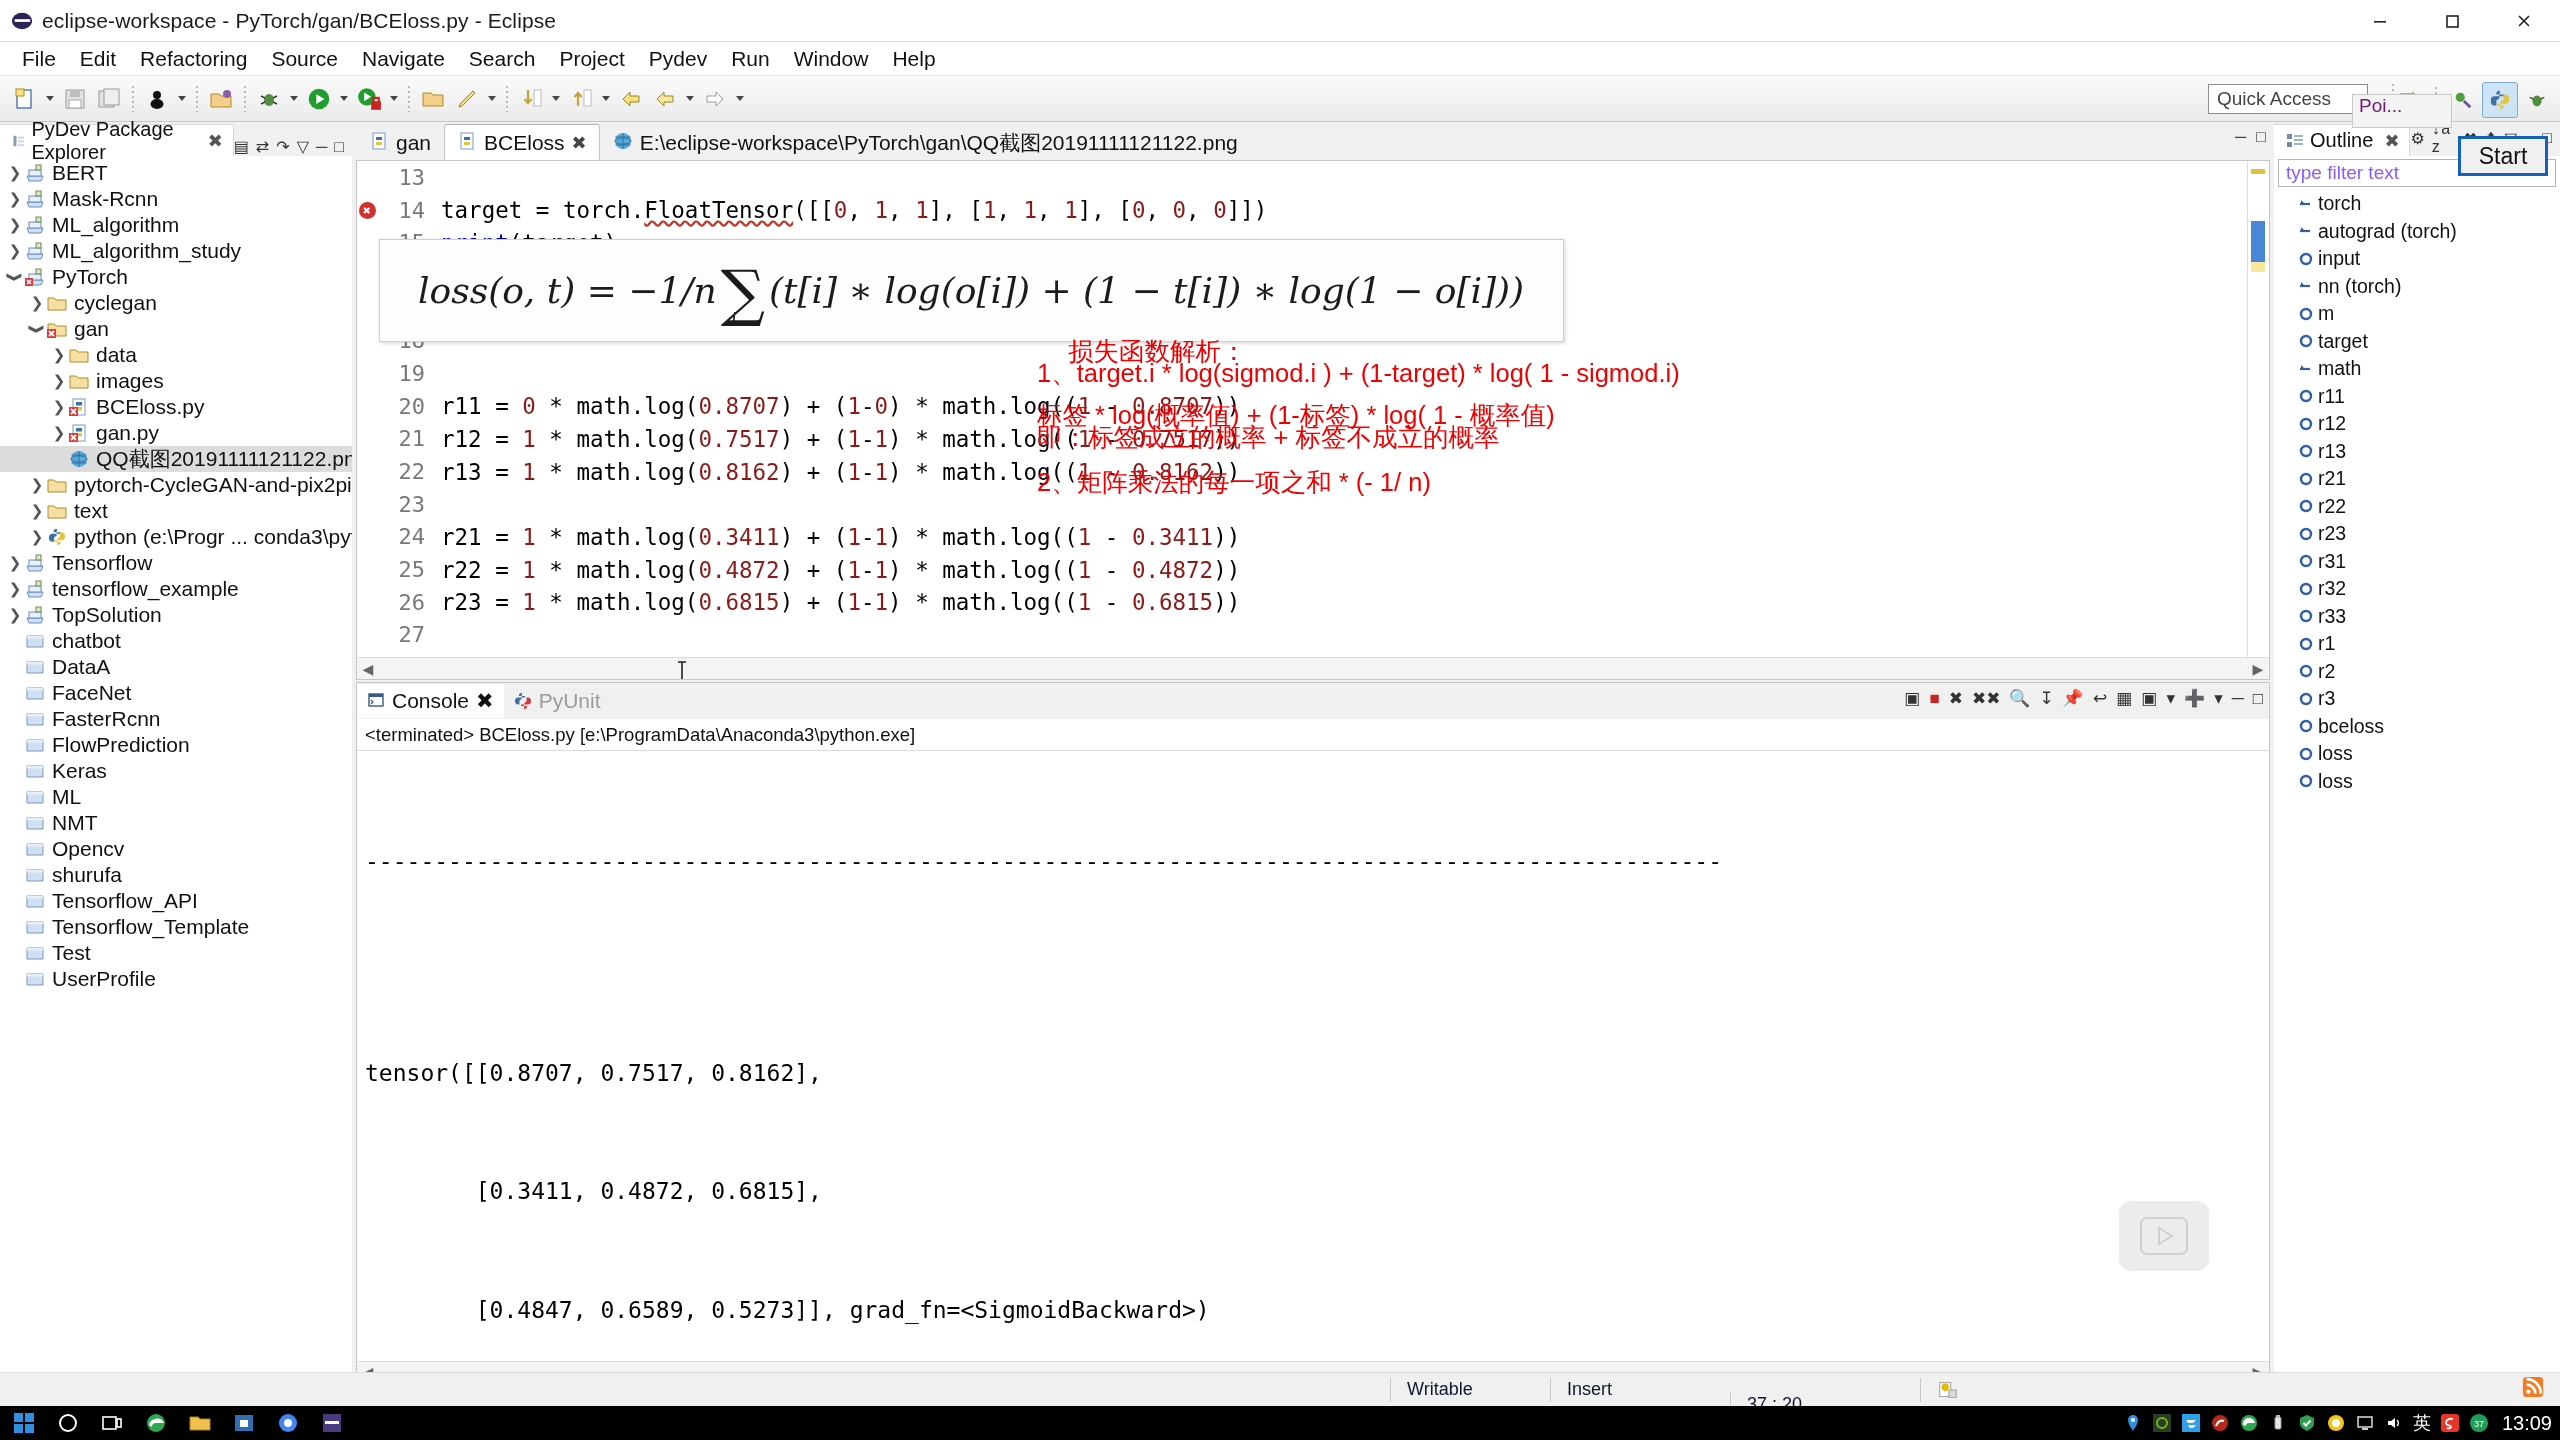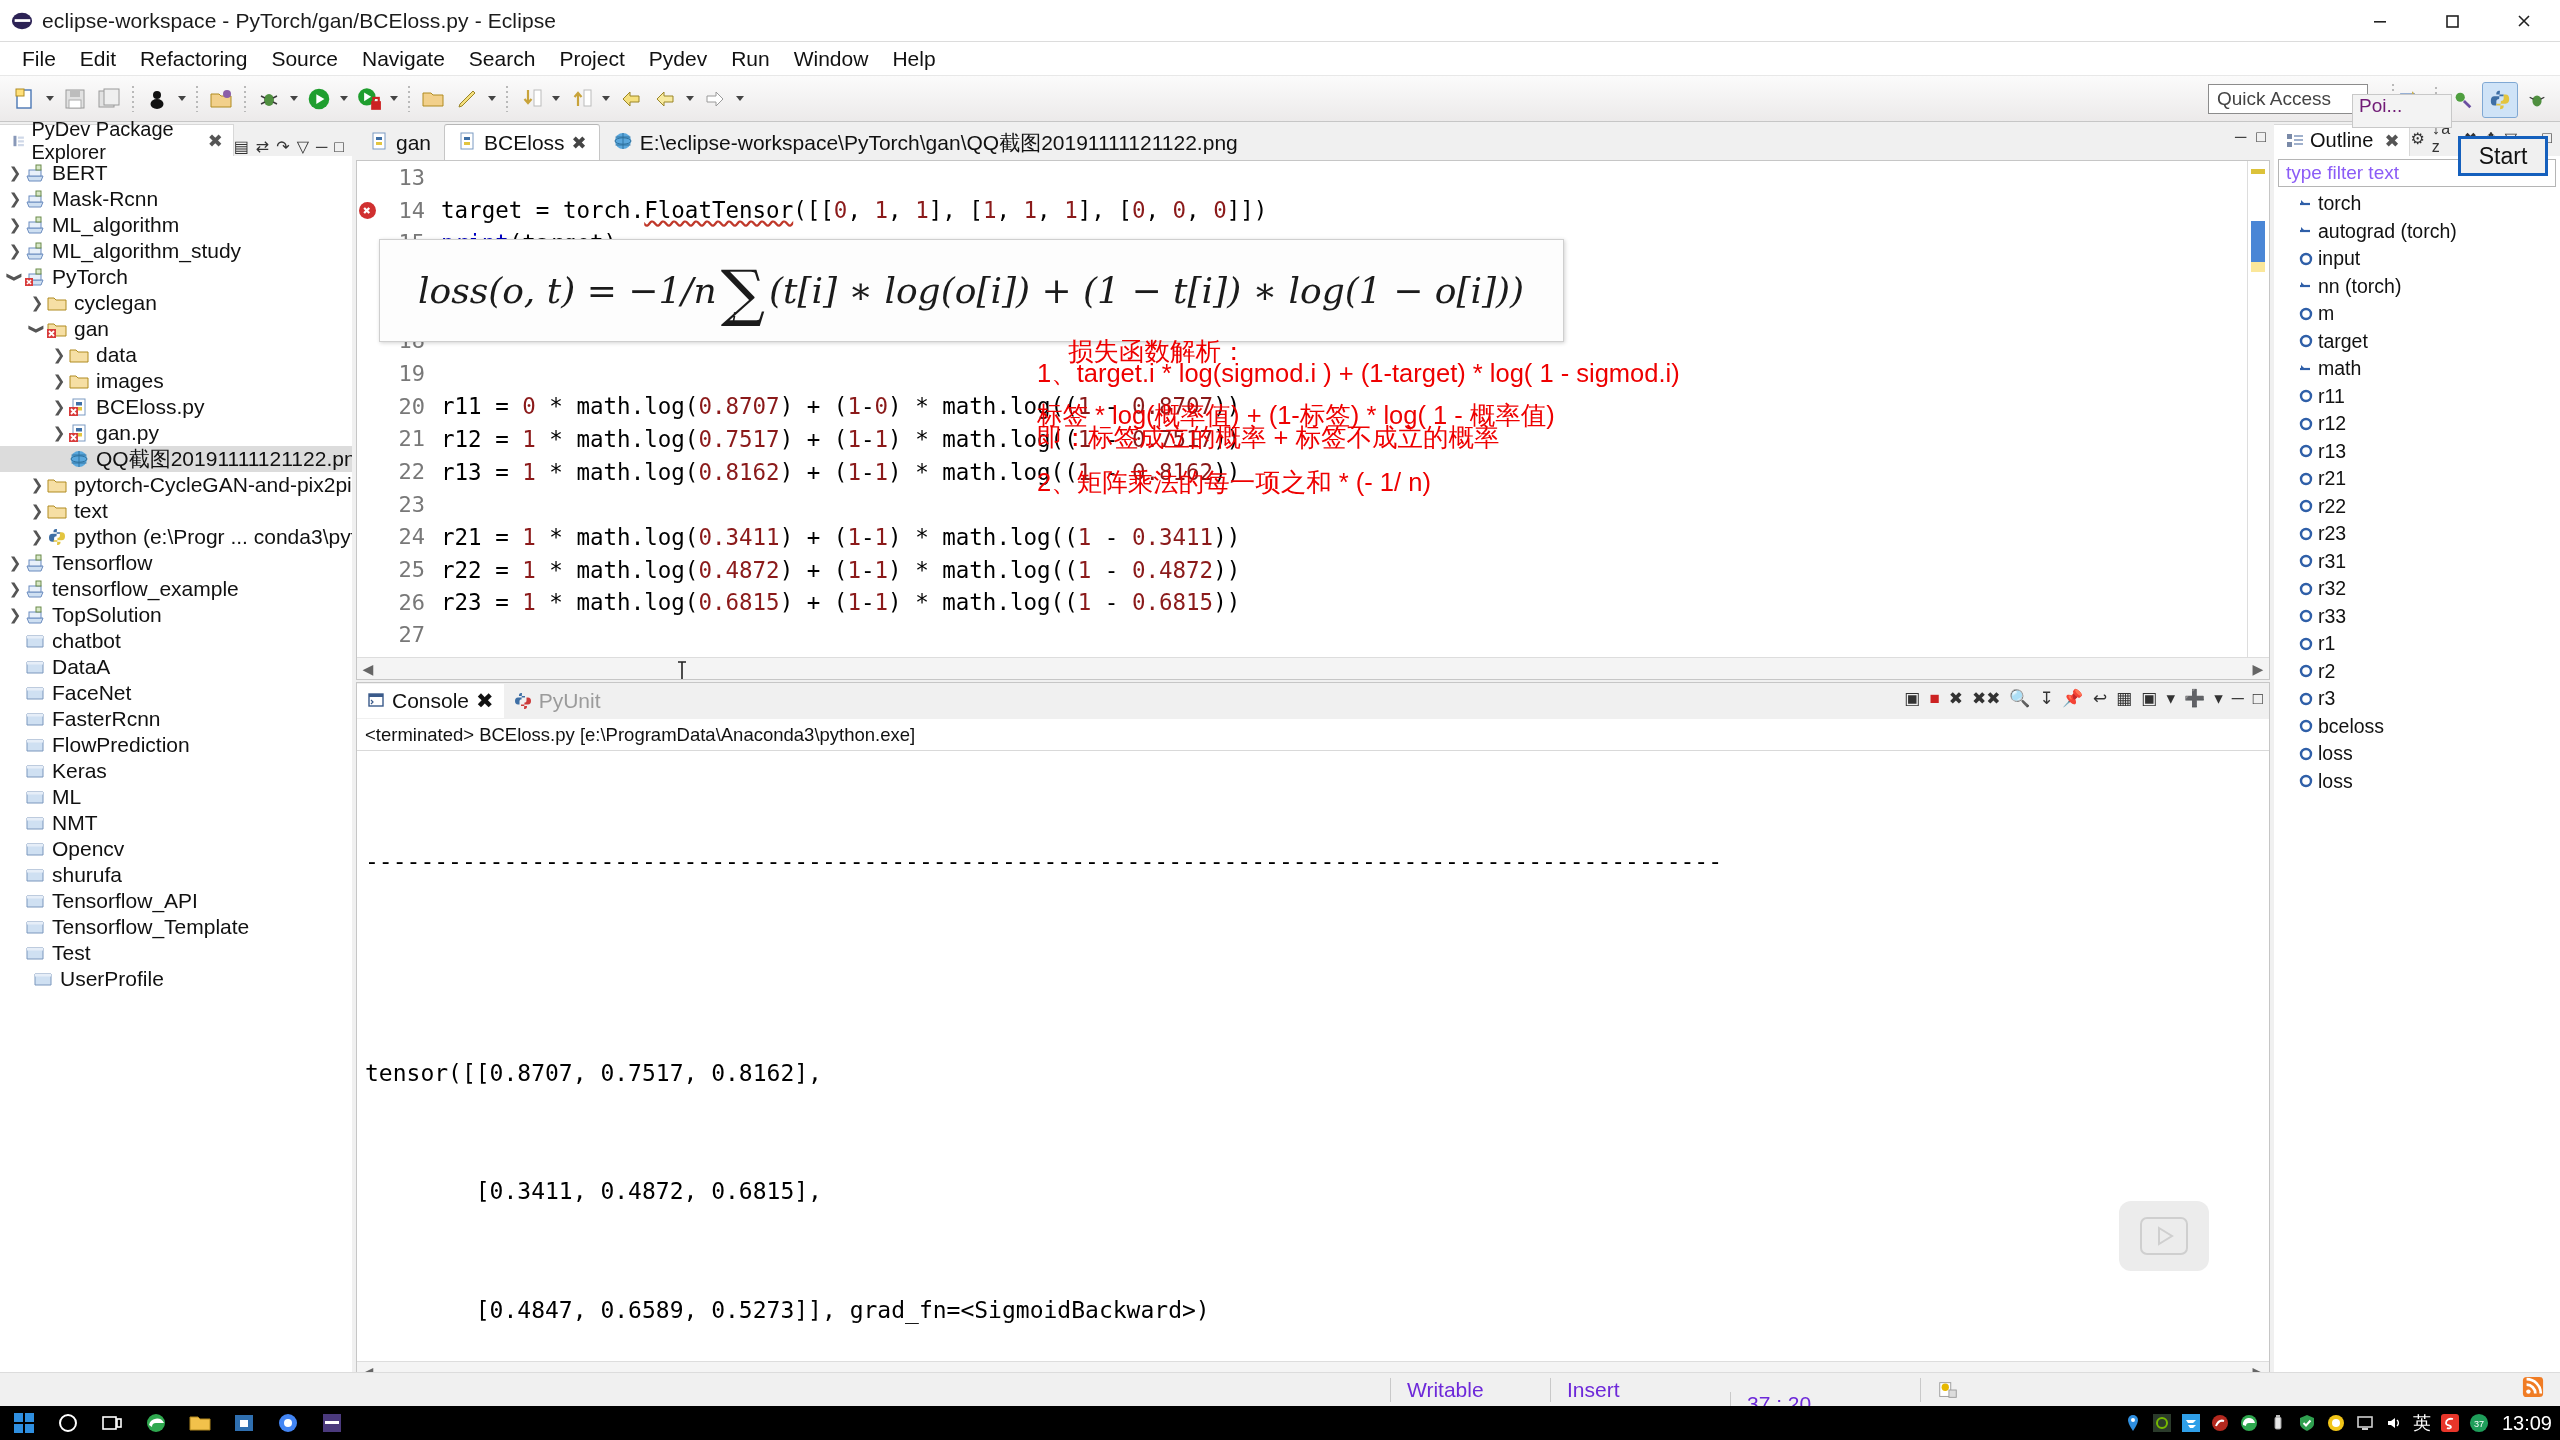--- a/index.html
+++ b/index.html
@@ -134,21 +134,21 @@
   .ctab.inactive { color:#9b9b9b; }
   .cicons { position:absolute; right:6px; top:5px; display:flex; align-items:center; gap:9px; }
   .cicons .ci { font-size:17px; color:#333; }
   .cterm { font-size:18.5px; color:#111; padding:5px 0 4px 8px; border-bottom:1px solid #d9d9d9;}
   .cbody { font-family:"DejaVu Sans Mono", monospace; font-size:23px; padding:12px 0 0 8px; line-height:1.72; white-space:pre;}
   .chscroll { position:absolute; left:0; right:0; bottom:0; height:20px; background:#f4f4f4; border-top:1px solid #ddd;}
   .wmk { position:absolute; right:60px; bottom:110px; width:90px; height:70px; border-radius:12px; background:#ececec; display:flex;align-items:center;justify-content:center;}
 
   
   .statusbar { position:absolute; left:0; right:0; bottom:34px; height:34px; background:#f0f0f0;
-    display:flex; align-items:center; border-top:1px solid #dcdcdc; font-size:21px; color:#6d28d9;}
+    display:flex; align-items:center; border-top:1px solid #dcdcdc; font-size:18px; color:#0f172a;}
   .stcell { padding:0 16px; height:24px; display:flex; align-items:center; border-left:1px solid #c9c9c9; }
   .stcell.first { border-left:none; }
 
   
   .taskbar { position:absolute; left:0; right:0; bottom:0; height:34px; background:#000; display:flex; align-items:center;}
   .tb-left { display:flex; align-items:center; gap:4px; padding-left:4px;}
   .tbapp { width:40px; height:32px; display:flex; align-items:center; justify-content:center;}
   .tray { margin-left:auto; display:flex; align-items:center; gap:9px; padding-right:8px; color:#fff; font-size:18px;}
   .trayicon { width:20px; height:20px; display:flex; align-items:center; justify-content:center; font-size:16px;}
   .clock { color:#fff; font-size:20px; padding-left:4px;}
@@ -677,21 +677,21 @@
           <div class="trow" style="padding-left: 6px;">
             <span class="tarr"></span>
             <span class="tico">
               <svg width="20" height="18" viewBox="0 0 20 18">
                 <path d="M2 4 h16 v11 H2z" fill="#cfe0f2" stroke="#7a97bd"></path>
                 <path d="M2 4 h16 v2.5 H2z" fill="#e6eef8"></path>
               </svg>
             </span>
             <span>Test</span>
           </div>
-          <div class="trow" style="padding-left: 6px; margin-left: 8px;">
+          <div class="trow" style="padding-left: 6px;">
             <span class="tarr"></span>
             <span class="tico">
               <svg width="20" height="18" viewBox="0 0 20 18">
                 <path d="M2 4 h16 v11 H2z" fill="#cfe0f2" stroke="#7a97bd"></path>
                 <path d="M2 4 h16 v2.5 H2z" fill="#e6eef8"></path>
               </svg>
             </span>
             <span>UserProfile</span>
           </div>
         </div>

